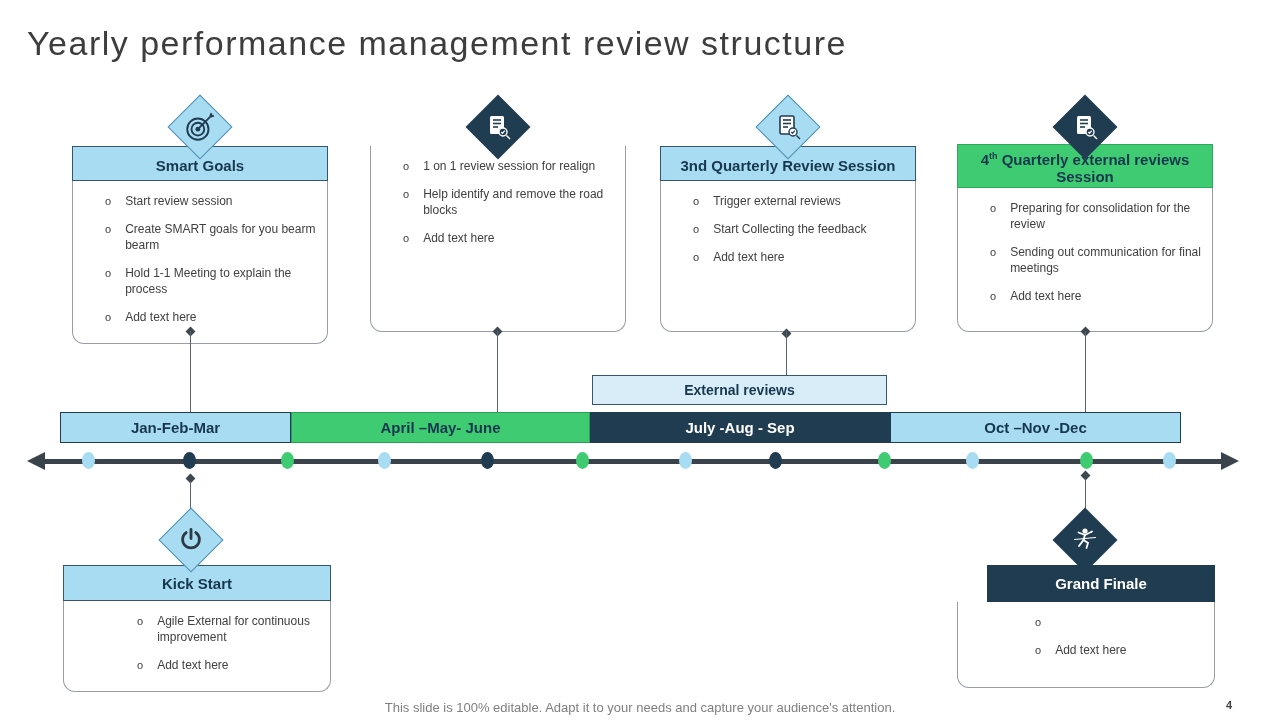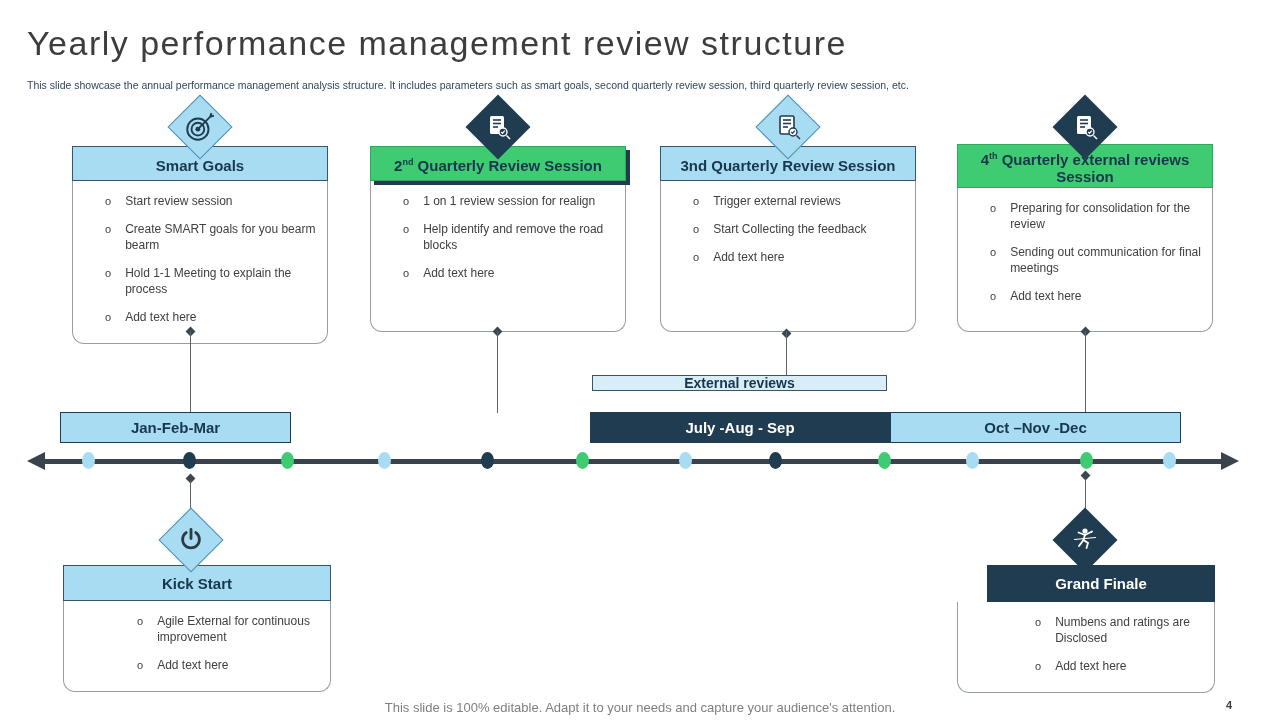--- a/index.html
+++ b/index.html
@@ -35,21 +35,21 @@
   .mbody li { display: flex; gap: 14px; margin-bottom: 12px; line-height: 16px; }
   .mbody .bm { flex: 0 0 auto; font-size: 11px; }
   sup { font-size: 9px; }
 
   
   .qlabel { position: absolute; top: 412px; height: 31px; display: flex; align-items: center; justify-content: center;
             font-weight: bold; font-size: 15px; }
   .qlabel[data-color="light_blue"] { background: #a8dcf2; color: #17374e; border: 1px solid #203c50; }
   .qlabel[data-color="green"] { background: #3ecb72; color: #17374e; border: 1px solid #2d9e57; }
   .qlabel[data-color="navy"] { background: #203c50; color: #fff; border: 1px solid #203c50; }
-  .external { position: absolute; left: 592px; top: 375px; width: 295px; height: 16px; background: #d9edf9;
+  .external { position: absolute; left: 592px; top: 375px; width: 295px; height: 30px; background: #d9edf9;
               border: 1px solid #35566b; display: flex; align-items: center; justify-content: center;
               font-weight: bold; font-size: 14px; color: #17374e; }
   .tl-line { position: absolute; left: 44px; top: 459px; width: 1178px; height: 5px; background: #3a434b; }
   .tl-arrow { position: absolute; top: 452px; width: 0; height: 0; border-top: 9px solid transparent; border-bottom: 9px solid transparent; }
   .tl-arrow.left { left: 27px; border-right: 18px solid #3a434b; }
   .tl-arrow.right { left: 1221px; border-left: 18px solid #3a434b; }
   .dot { position: absolute; top: 452px; width: 13px; height: 17px; border-radius: 50%; }
   .dot[data-color="light_blue"] { background: #a8dcf2; }
   .dot[data-color="navy"] { background: #203c50; }
   .dot[data-color="green"] { background: #3ecb72; }
@@ -60,21 +60,20 @@
 
   .footer { position: absolute; left: 0; top: 700px; width: 100%; text-align: center; font-size: 13px; color: #7f7f7f; }
   .pagenum { position: absolute; left: 1226px; top: 699px; font-size: 11px; font-weight: bold; color: #404040; }
 </style>
 </head>
 <body>
 
 <div class="slide">
 
   <div class="title">Yearly performance management review structure</div>
-  <div class="subtitle">This slide showcase the annual performance management  analysis structure. It includes parameters such as smart goals,   second quarterly review session,  third quarterly review session, etc.</div>
 
   <div class="dia" style="left:177px;top:104px;" data-color="light_blue">
     <svg width="34" height="34" viewBox="0 0 32 32" fill="none">
       <circle cx="14" cy="18" r="10" stroke="#203c50" stroke-width="1.8"></circle>
       <circle cx="14" cy="18" r="6" stroke="#203c50" stroke-width="1.8"></circle>
       <circle cx="14" cy="18" r="2.3" fill="#203c50"></circle>
       <line x1="14" y1="18" x2="25.5" y2="6.5" stroke="#203c50" stroke-width="1.8"></line>
       <path d="M25.5 6.5 l1.3 -3.6 M25.5 6.5 l3.6 -1.3" stroke="#203c50" stroke-width="1.8"></path>
     </svg>
   </div>
@@ -130,23 +129,20 @@
           <span>Hold  1-1  Meeting  to explain the  process</span>
         </li>
       <li>
           <span class="bm">o</span>
           <span>Add text here</span>
         </li>
     </ul>
   </div>
 
   <div class="mcard" style="left:370px;top:146px;width:256px;height:186px;">
-    <div class="mhead hshadow" style="height:35px;" data-color="green">
-      <span><span>2</span><sup>nd</sup><span> Quarterly Review Session</span></span>
-    </div>
     <ul class="mbody">
       <li>
           <span class="bm">o</span>
           <span>1 on 1 review  session for realign</span>
         </li>
       <li>
           <span class="bm">o</span>
           <span>Help identify  and remove  the road blocks</span>
         </li>
       <li>
@@ -202,20 +198,23 @@
   <div class="vline" style="left:497px;top:331px;height:82px;"></div>
   <div class="anchor" style="left:783px;top:330px;"></div>
   <div class="vline" style="left:786px;top:331px;height:45px;"></div>
   <div class="anchor" style="left:1082px;top:328px;"></div>
   <div class="vline" style="left:1085px;top:331px;height:82px;"></div>
 
   <div class="external">External reviews</div>
 
   <div class="qlabel" style="left:60px;width:231px;" data-color="light_blue">
       <span>Jan-Feb-Mar</span>
+    </div>
+  <div class="qlabel" style="left:291px;width:299px;" data-color="green">
+      <span>April –May- June</span>
     </div>
   <div class="qlabel" style="left:890px;width:291px;" data-color="light_blue">
       <span>Oct –Nov -Dec</span>
     </div>
   <div class="qlabel" style="left:590px;width:300px;" data-color="navy">
       <span>July -Aug - Sep</span>
     </div>
 
   <div class="tl-arrow left"></div>
   <div class="tl-line"></div>
@@ -273,21 +272,20 @@
     </ul>
   </div>
 
   <div class="mcard finale" style="left:957px;top:565px;width:258px;height:123px;">
     <div class="mhead" style="height:37px;margin-left:30px;" data-color="navy">
       <span>Grand Finale</span>
     </div>
     <ul class="mbody">
       <li>
           <span class="bm">o</span>
-          <span>Numbens  and  ratings are  Disclosed</span>
         </li>
       <li>
           <span class="bm">o</span>
           <span>Add text here</span>
         </li>
     </ul>
   </div>
 
   <div class="footer">This slide is 100% editable. Adapt it to your needs and capture your audience's attention.</div>
   <div class="pagenum">4</div>

